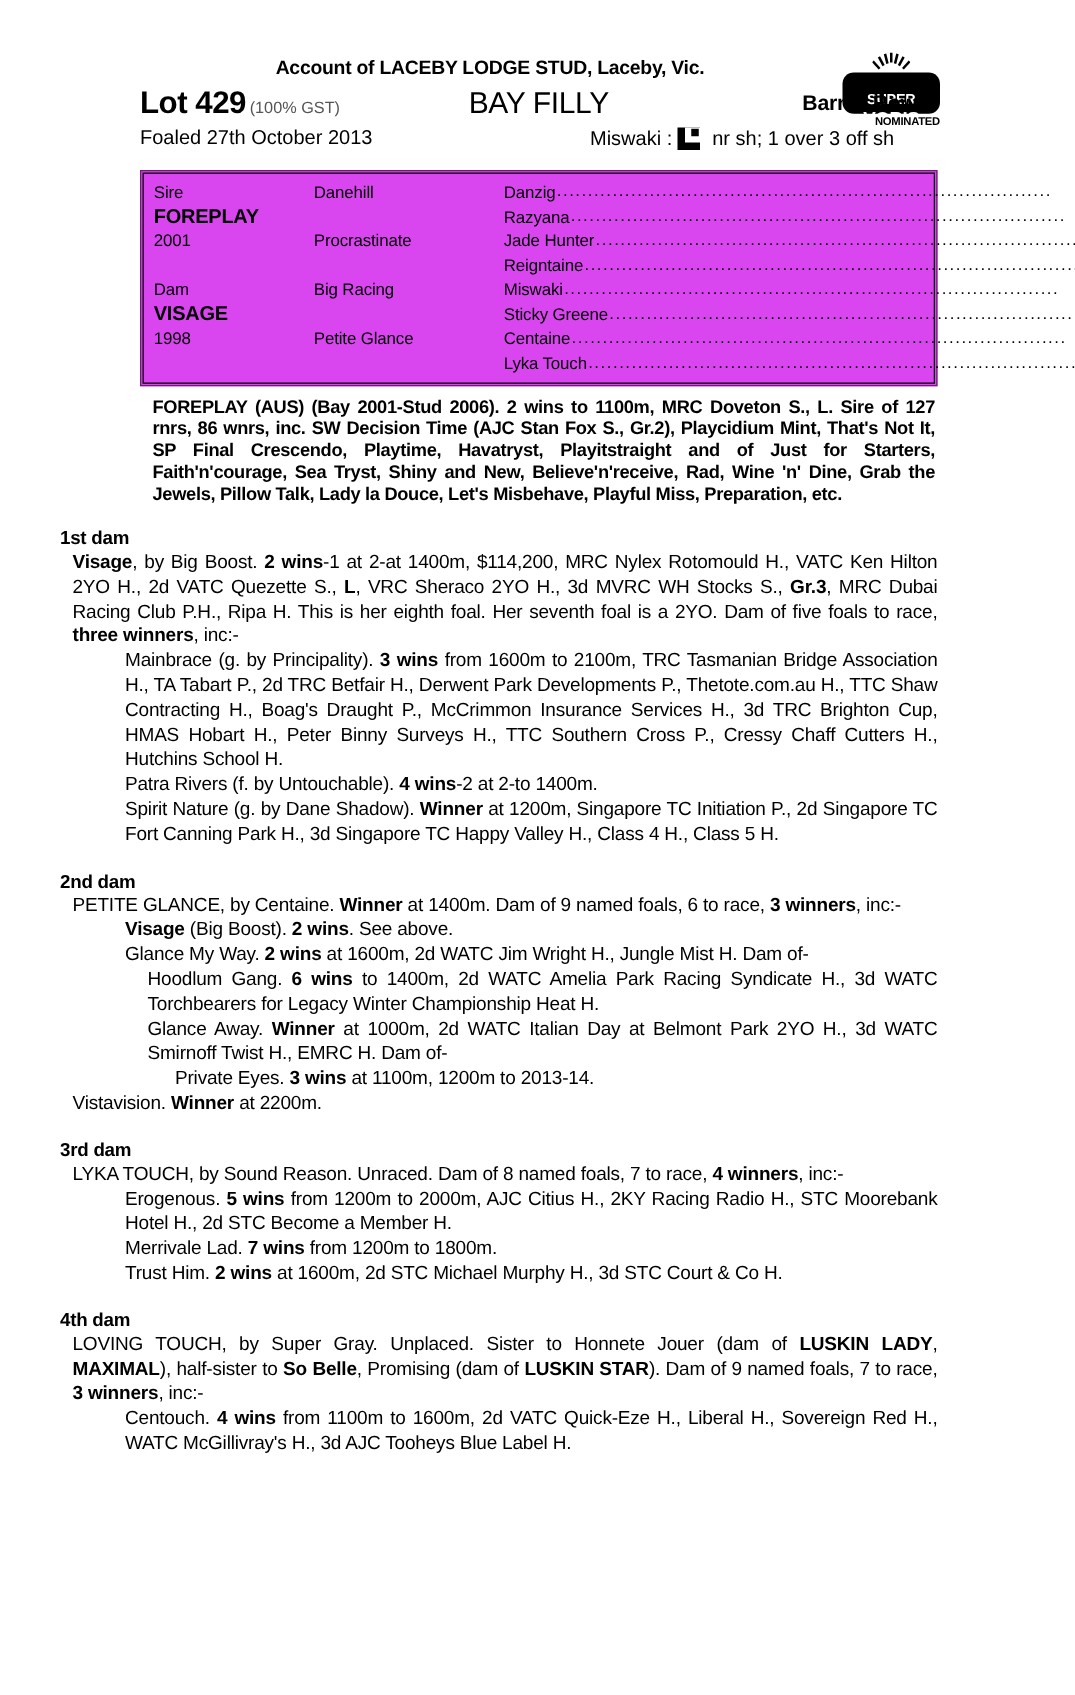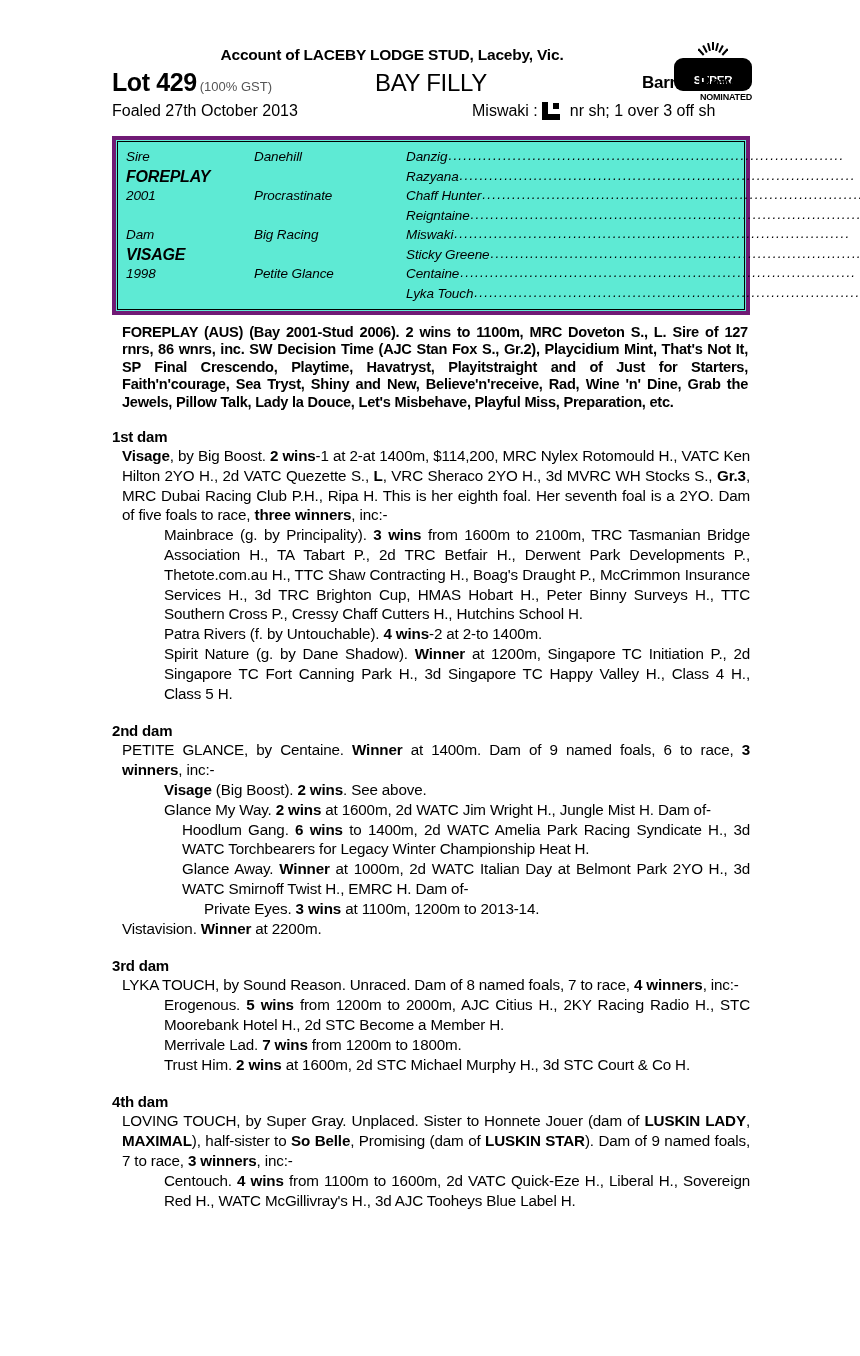--- a/index.html
+++ b/index.html
@@ -169,24 +169,23 @@
   .brand-glyph .bg-sq {
     position: absolute;
     left: 11px; top: 1px;
     width: 6px; height: 6px;
     background: #000;
   }
 
   
   .ped-table {
     margin: 6px 110px 0 112px;
-    border: 4px solid #701a75;
+    border: 1px solid #701a75;
     padding: 1px;
-    background: #5eead4;
-    font-style: italic;
+    background: #d946ef;
   }
   .ped-inner {
     border: 1px solid #000;
     padding: 5px 8px 6px 8px;
     position: relative;
     display: flex;
   }
   .ped-col-left {
     width: 128px;
     flex: 0 0 128px;
@@ -236,21 +235,21 @@
   .sire-summary {
     margin: 9px 112px 0 122px;
     font-size: 14.6px;
     font-weight: bold;
     line-height: 17.4px;
     text-align: justify;
     letter-spacing: -0.25px;
   }
 
   
-  .dam-section { margin: 0 110px 0 112px; }
+  .dam-section { margin: 0 110px 0 48px; }
   .dam-heading {
     font-size: 15px;
     font-weight: bold;
     letter-spacing: -0.2px;
     margin-top: 19px;
     margin-bottom: 1px;
   }
   .dam-heading.first { margin-top: 17px; }
 
   p.entry {
@@ -335,21 +334,21 @@
       <div class="ped-col-right" id="third-gen-col">
           <div class="leader-row">
             <span class="leader-left">Danzig</span>
             <span class="leader-dots">................................................................................</span>
           </div>
           <div class="leader-row">
             <span class="leader-left">Razyana</span>
             <span class="leader-dots">................................................................................</span>
           </div>
           <div class="leader-row">
-            <span class="leader-left">Chaff Hunter</span>
+            <span class="leader-left">Jade Hunter</span>
             <span class="leader-dots">................................................................................</span>
           </div>
           <div class="leader-row">
             <span class="leader-left">Reigntaine</span>
             <span class="leader-dots">................................................................................</span>
           </div>
           <div class="leader-row">
             <span class="leader-left">Miswaki</span>
             <span class="leader-dots">................................................................................</span>
           </div>

